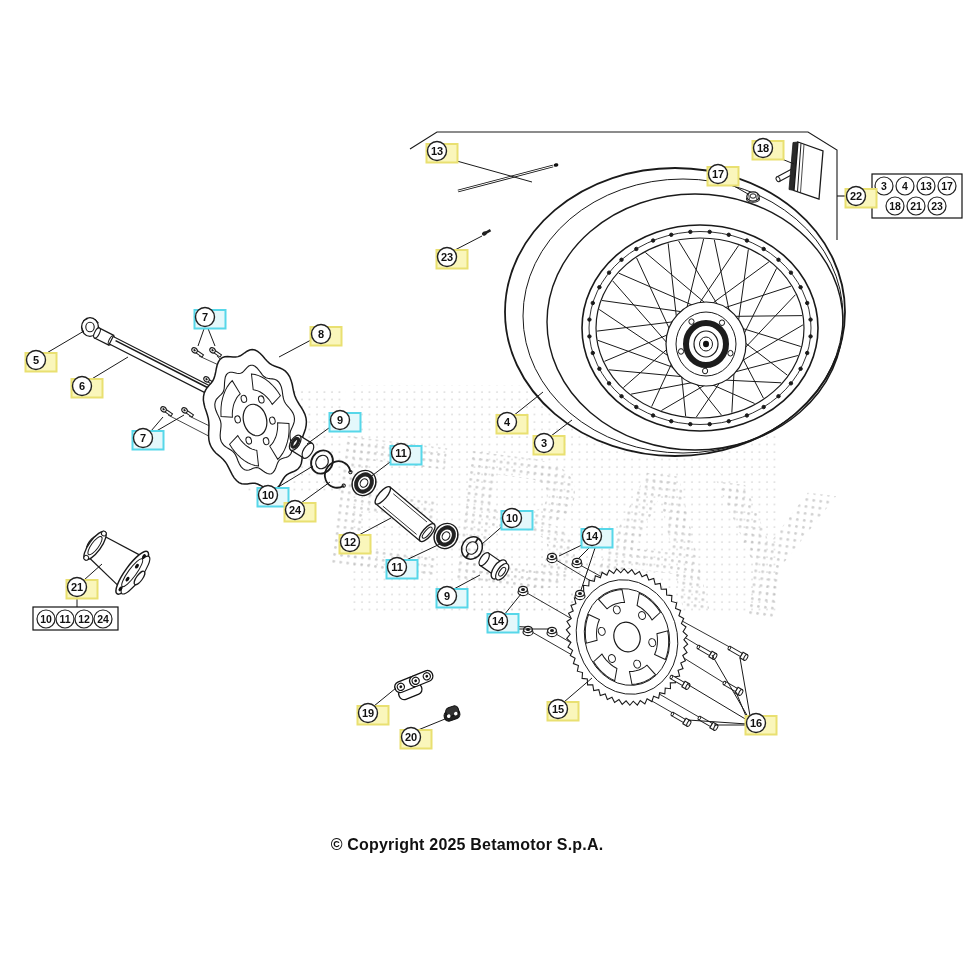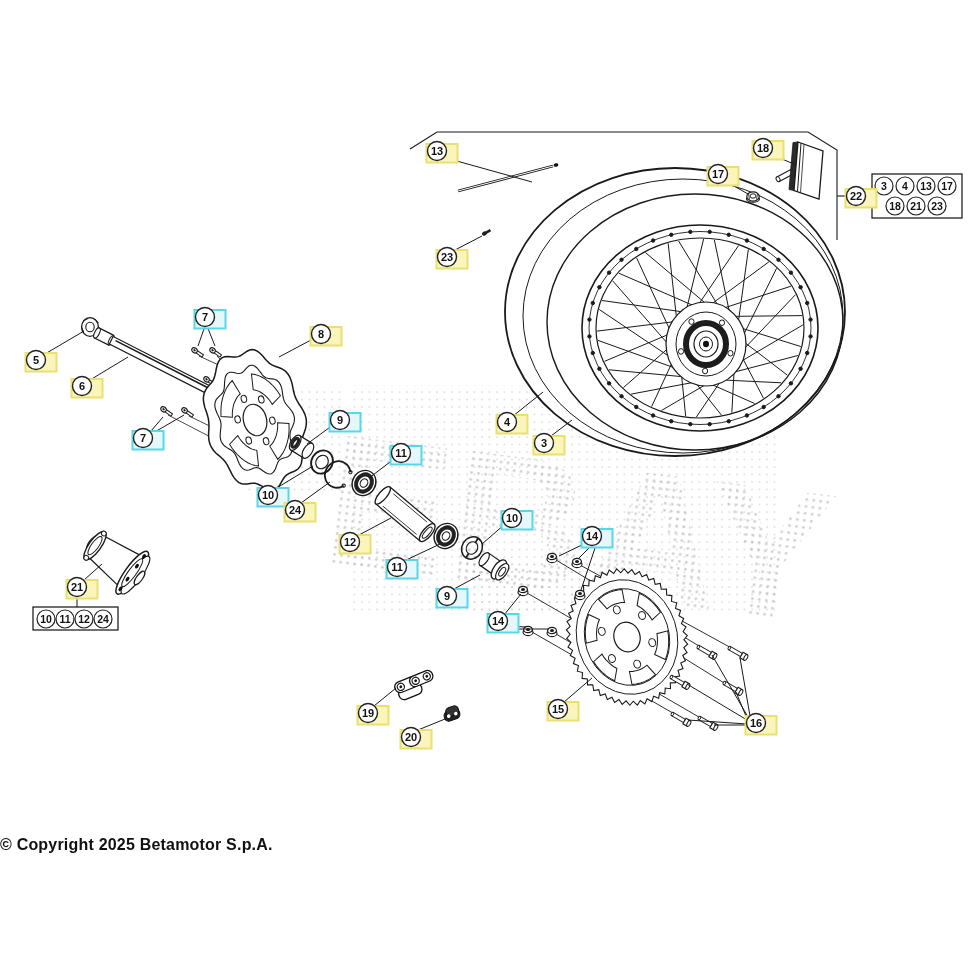--- a/index.html
+++ b/index.html
@@ -1,19 +1,19 @@
 <!DOCTYPE html>
 <html><head>
 <meta charset="utf-8">
 <style>
   html,body{margin:0;padding:0;background:#ffffff;}
   #stage{position:relative;width:980px;height:980px;background:#fff;overflow:hidden;
          font-family:"Liberation Sans", sans-serif;}
   #art{position:absolute;left:0;top:0;}
-  #copyright{position:absolute;left:0;top:836px;width:934px;text-align:left;
+  #copyright{position:absolute;left:0;top:836px;width:934px;text-align:center;
              font-size:16px;font-weight:bold;color:#111;letter-spacing:0.2px;}
   .co-num{font-family:"Liberation Sans",sans-serif;font-size:11px;font-weight:bold;fill:#111;}
   .lg-num{font-family:"Liberation Sans",sans-serif;font-size:10.5px;font-weight:bold;fill:#111;}
 </style>
 </head>
 <body>
 
 <div id="stage">
   <svg id="art" width="980" height="980" viewBox="0 0 980 980">
     <defs>

